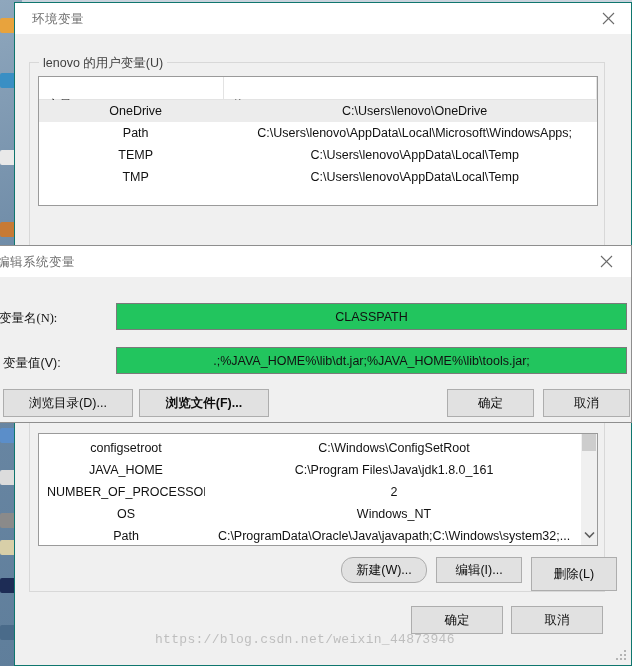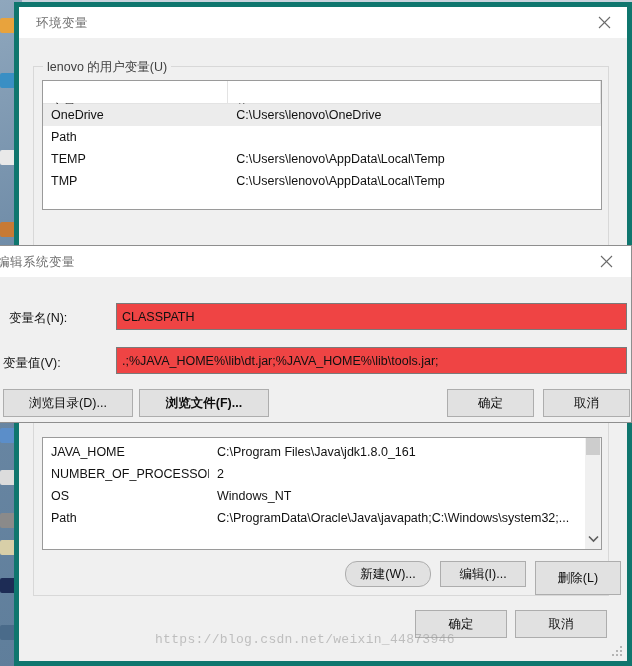--- a/index.html
+++ b/index.html
@@ -50,21 +50,21 @@
     position: absolute;
     right: 0; top: 0;
     width: 45px; height: 30px;
     display: flex; align-items: center; justify-content: center;
   }
   .close-btn svg { display:block; }
 
   
   #win-envvars {
     left: 14px; top: 2px; width: 618px; height: 664px;
-    border: 5px solid #0f766e;
+    border: 1px solid #0f766e;
   }
   #envvars-body {
     position: absolute; left: 0; top: 31px; right: 0; bottom: 0;
     background: #f0f0f0;
   }
 
   .groupbox {
     position: absolute;
     border: 1px solid #d8d8d8;
     box-sizing: border-box;
@@ -112,20 +112,21 @@
     color: #111;
     white-space: nowrap;
   }
   .lv-row.sel { background: #ececec; }
   .lv-row .cell {
     padding-left: 8px;
     box-sizing: border-box;
     overflow: hidden;
     text-overflow: clip;
     white-space: nowrap;
+    text-align: center;
   }
 
   
   .btn {
     background: #e1e1e1;
     border: 1px solid #adadad;
     box-sizing: border-box;
     font-size: 12.5px;
     color: #0d0d0d;
     text-align: center;
@@ -169,28 +170,29 @@
     background: #f0f0f0;
   }
   .field-label {
     position: absolute;
     font-size: 12.5px;
     color: #121212;
     white-space: nowrap;
   }
   .textbox {
     position: absolute;
-    background: #ef4444;
+    background: #22c55e;
     border: 1px solid #7a7a7a;
     box-sizing: border-box;
     font-family: "Liberation Sans", "DejaVu Sans", sans-serif;
     font-size: 12.5px;
     color: #111;
     padding: 0 5px;
     outline: none;
+    text-align: center;
   }
 
   
   #watermark {
     position: absolute;
     left: 155px; top: 632px;
     font-size: 13px;
     color: rgba(150,150,150,0.55);
     font-family: Liberation Mono, monospace;
     letter-spacing: .3px;
@@ -249,37 +251,42 @@
           <div class="hc" style="width:186px;">变量</div>
           <div class="hc" style="width:374px;">值</div>
         </div>
         <div id="user-rows">
             <div class="lv-row sel">
               <div class="cell" style="width: 186px;">OneDrive</div>
               <div class="cell" style="width: 374px;">C:\Users\lenovo\OneDrive</div>
             </div>
             <div class="lv-row">
               <div class="cell" style="width: 186px;">Path</div>
+              <div class="cell" style="width: 374px;">C:\Users\lenovo\AppData\Local\Microsoft\WindowsApps;</div>
             </div>
             <div class="lv-row">
               <div class="cell" style="width: 186px;">TEMP</div>
               <div class="cell" style="width: 374px;">C:\Users\lenovo\AppData\Local\Temp</div>
             </div>
             <div class="lv-row">
               <div class="cell" style="width: 186px;">TMP</div>
               <div class="cell" style="width: 374px;">C:\Users\lenovo\AppData\Local\Temp</div>
             </div>
           </div>
       </div>
     </div>
 
     <div class="groupbox" style="left:14px; top:252px; width:576px; height:306px;">
 
       <div class="listctl" id="sys-list" style="left:8px; top:146px; width:560px; height:113px;">
         <div id="sys-rows" style="padding-top:3px;">
+            <div class="lv-row">
+              <div class="cell" style="width: 166px;">configsetroot</div>
+              <div class="cell" style="width: 370px;">C:\Windows\ConfigSetRoot</div>
+            </div>
             <div class="lv-row">
               <div class="cell" style="width: 166px;">JAVA_HOME</div>
               <div class="cell" style="width: 370px;">C:\Program Files\Java\jdk1.8.0_161</div>
             </div>
             <div class="lv-row">
               <div class="cell" style="width: 166px;">NUMBER_OF_PROCESSORS</div>
               <div class="cell" style="width: 370px;">2</div>
             </div>
             <div class="lv-row">
               <div class="cell" style="width: 166px;">OS</div>
@@ -326,21 +333,21 @@
     <div class="close-btn" style="right:2px;">
       <svg width="13" height="13" viewBox="0 0 13 13" aria-hidden="true">
         <line x1="1" y1="1" x2="12" y2="12" stroke="#6b6b6b" stroke-width="1.1"></line>
         <line x1="12" y1="1" x2="1" y2="12" stroke="#6b6b6b" stroke-width="1.1"></line>
       </svg>
     </div>
   </div>
 
   <div id="editvar-body">
 
-    <div class="field-label" style="left:12px; top:33px;">变量名(N):</div>
+    <div class="field-label" style="left:2px; top:33px;font-family:Liberation Serif, serif;">变量名(N):</div>
     <input class="textbox" style="left: 119px; top: 26px; width: 511px; height: 27px;" value="CLASSPATH">
 
     <div class="field-label" style="left:6px; top:78px;">变量值(V):</div>
     <input class="textbox" style="left: 119px; top: 70px; width: 511px; height: 27px;" value=".;%JAVA_HOME%\lib\dt.jar;%JAVA_HOME%\lib\tools.jar;">
 
     <div class="btn" style="left:6px; top:112px; width:130px; height:28px;">浏览目录(D)...</div>
     <div class="btn" style="left:142px; top:112px; width:130px; height:28px;font-weight:bold;">浏览文件(F)...</div>
 
     <div class="btn" style="left:450px; top:112px; width:87px; height:28px;">确定</div>
     <div class="btn" style="left:546px; top:112px; width:87px; height:28px;">取消</div>

